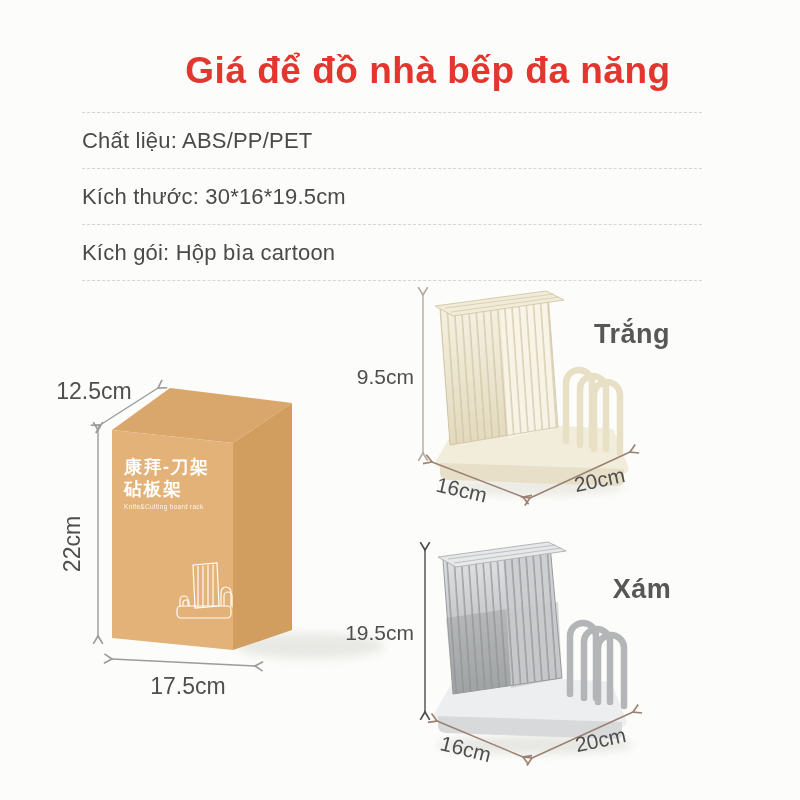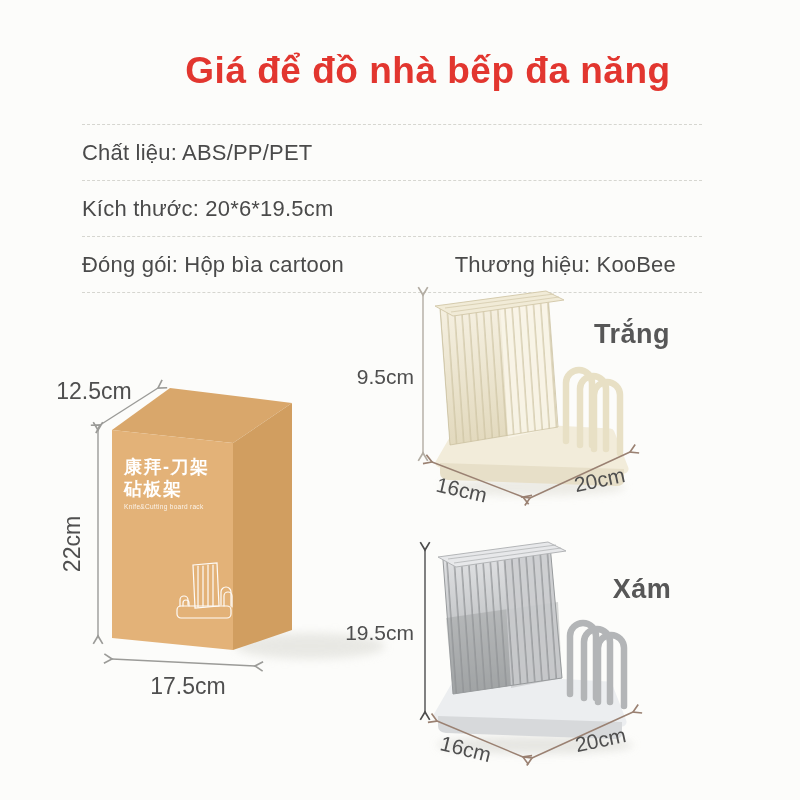--- a/index.html
+++ b/index.html
@@ -1,21 +1,21 @@
 <!DOCTYPE html>
 <html><head>
 <meta charset="utf-8">
 <style>
   html,body{margin:0;padding:0;}
   body{width:800px;height:800px;background:#fcfcfa;position:relative;overflow:hidden;
        font-family:"Liberation Sans",sans-serif;}
   .page{position:absolute;inset:0;}
   .title{position:absolute;top:50px;left:0;width:800px;margin:0;text-align:center;
          font-size:37px;font-weight:bold;color:#e2362f;letter-spacing:.5px;padding-left:28px;}
-  .spec-table{position:absolute;top:124px;left:82px;width:620px;
+  .spec-table{position:absolute;top:112px;left:82px;width:620px;
               border-bottom:1.5px dashed #d6d6d0;}
   .spec-row{display:flex;justify-content:space-between;align-items:center;height:55px;
             border-top:1.5px dashed #d6d6d0;font-size:22px;color:#4a4a4a;letter-spacing:.2px;}
   .spec-right{padding-right:26px;}
   svg.fig{position:absolute;overflow:visible;}
   svg text{font-family:"Liberation Sans","DejaVu Sans",sans-serif;}
   .dim-label{font-size:21px;fill:#4f4f4f;}
   .dim-label-lg{font-size:23px;fill:#4f4f4f;}
   .variant-label{font-size:27px;font-weight:bold;fill:#575757;letter-spacing:.5px;}
   .box-cn{font-size:18px;font-weight:bold;fill:#ffffff;letter-spacing:1.5px;}
@@ -26,25 +26,24 @@
 
 <div class="page">
 
   <h1 class="title">Giá để đồ nhà bếp đa năng</h1>
 
   <div class="spec-table">
     <div class="spec-row">
       <span class="spec-left">Chất liệu: ABS/PP/PET</span>
     </div>
     <div class="spec-row">
-      <span class="spec-left">Kích thước: 20*6*19.5cm</span>
+      <span class="spec-left">Kích thước: 30*16*19.5cm</span>
     </div>
     <div class="spec-row">
-      <span class="spec-left">Đóng gói: Hộp bìa cartoon</span>
-      <span class="spec-right">Thương hiệu: KooBee</span>
+      <span class="spec-left">Kích gói: Hộp bìa cartoon</span>
     </div>
   </div>
 
   <svg class="fig" style="left:38px;top:358px;" width="350" height="360" viewBox="0 0 350 360">
     <defs>
       <filter id="bx-blur" x="-40%" y="-200%" width="180%" height="500%">
           <feGaussianBlur stdDeviation="5"></feGaussianBlur>
         </filter>
       <marker id="bx-ah" viewBox="0 0 12 12" refX="2.5" refY="6" markerWidth="9" markerHeight="9" orient="auto-start-reverse">
         <path d="M10,1.5 L2.5,6 L10,10.5" fill="none" stroke="#9b9b98" stroke-width="1.6"></path>

